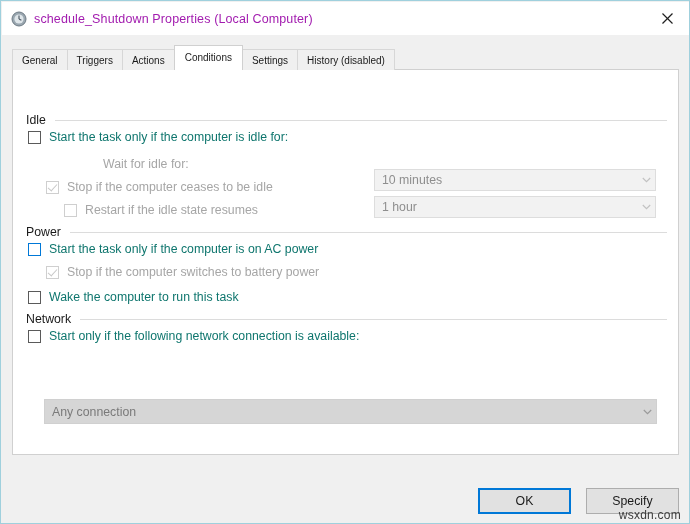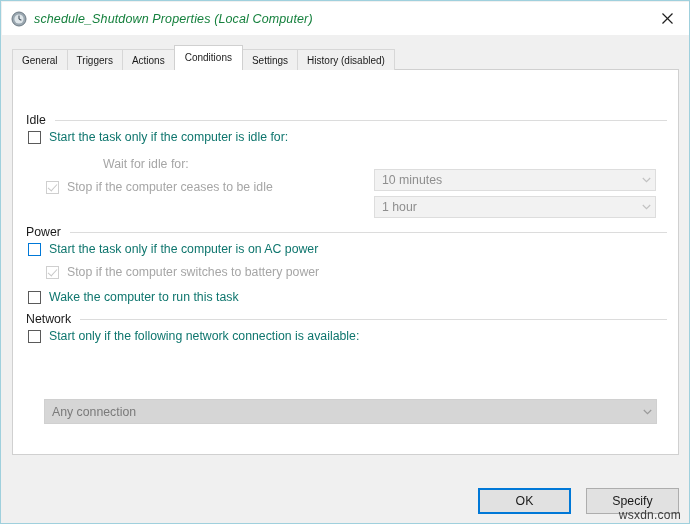--- a/index.html
+++ b/index.html
@@ -34,24 +34,23 @@
   }
   .title-icon {
     width: 16px;
     height: 16px;
     margin-left: 9px;
     margin-right: 7px;
     flex: 0 0 auto;
   }
   .title-text {
     font-size: 12.5px;
-    color: #15803d;
+    color: #a21caf;
     white-space: nowrap;
     letter-spacing: 0.01em;
-    font-style: italic;
   }
   .title-buttons {
     margin-left: auto;
     display: flex;
     height: 100%;
   }
   .titlebtn {
     width: 45px;
     height: 33px;
     display: flex;
@@ -315,20 +314,24 @@
             <path d="M0.8 1 L4.5 4.6 L8.2 1" fill="none" stroke="#c2c2c2" stroke-width="1.2"></path>
           </svg>
       </span>
     </div>
 
     <div class="cbrow disabled" style="left:33px; top:110px;">
       <span class="cbox dis checked"></span>
       <span>Stop if the computer ceases to be idle</span>
     </div>
 
+    <div class="cbrow disabled" style="left:51px; top:133px;">
+      <span class="cbox dis"></span>
+      <span>Restart if the idle state resumes</span>
+    </div>
 
     <div class="grouphdr" style="top:155px;">
       <span>Power</span>
       <span class="ghline"></span>
     </div>
 
     <div class="cbrow" style="left:15px; top:172px;">
       <span class="cbox focused"></span>
       <span>Start the task only if the computer is on AC power</span>
     </div>

